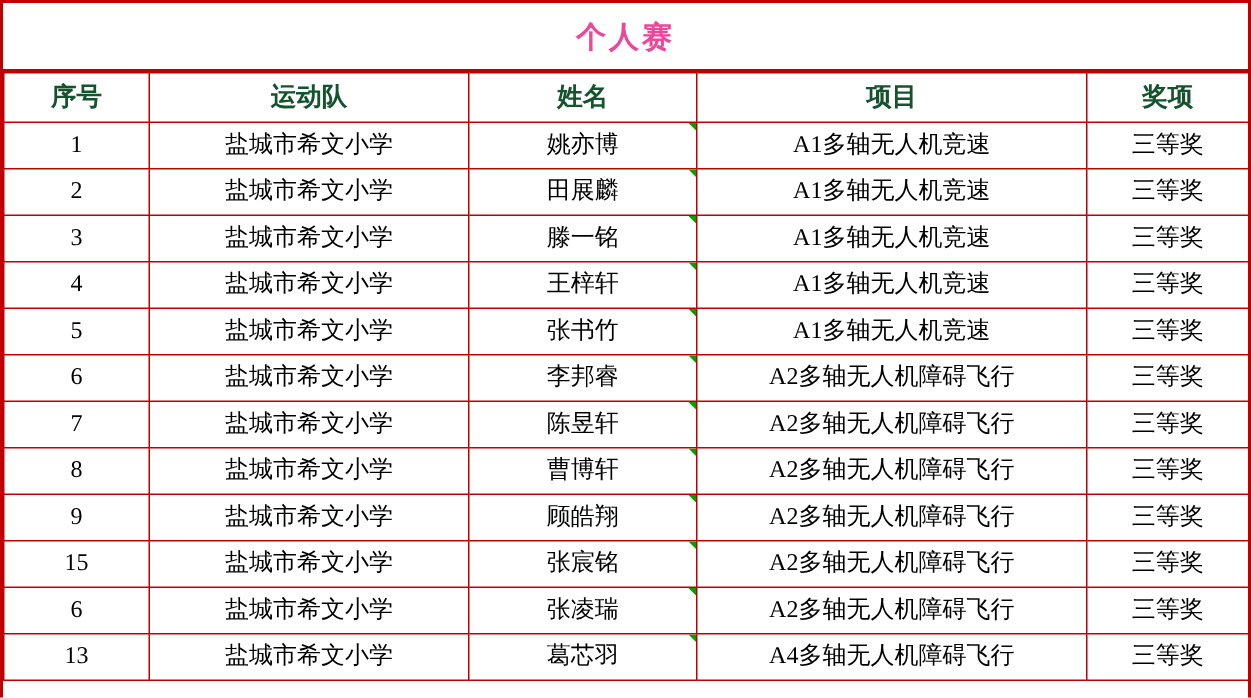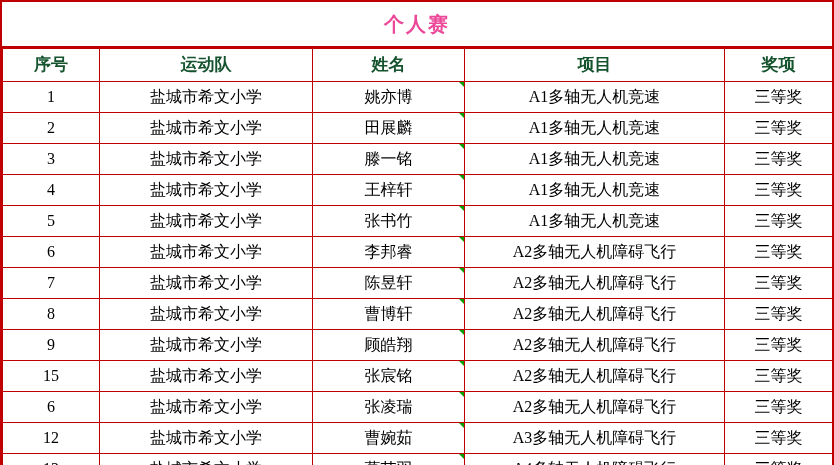--- a/index.html
+++ b/index.html
@@ -181,27 +181,20 @@
         <td>三等奖</td>
       </tr>
       <tr>
         <td>6</td>
         <td>盐城市希文小学</td>
         <td class="name-cell marked">张凌瑞</td>
         <td>A2多轴无人机障碍飞行</td>
         <td>三等奖</td>
       </tr>
       <tr>
-        <td>12</td>
-        <td>盐城市希文小学</td>
-        <td class="name-cell marked">曹婉茹</td>
-        <td>A3多轴无人机障碍飞行</td>
-        <td>三等奖</td>
-      </tr>
-      <tr>
         <td>13</td>
         <td>盐城市希文小学</td>
         <td class="name-cell marked">葛芯羽</td>
         <td>A4多轴无人机障碍飞行</td>
         <td>三等奖</td>
       </tr>
     </tbody>
   </table>
 
 </div>

